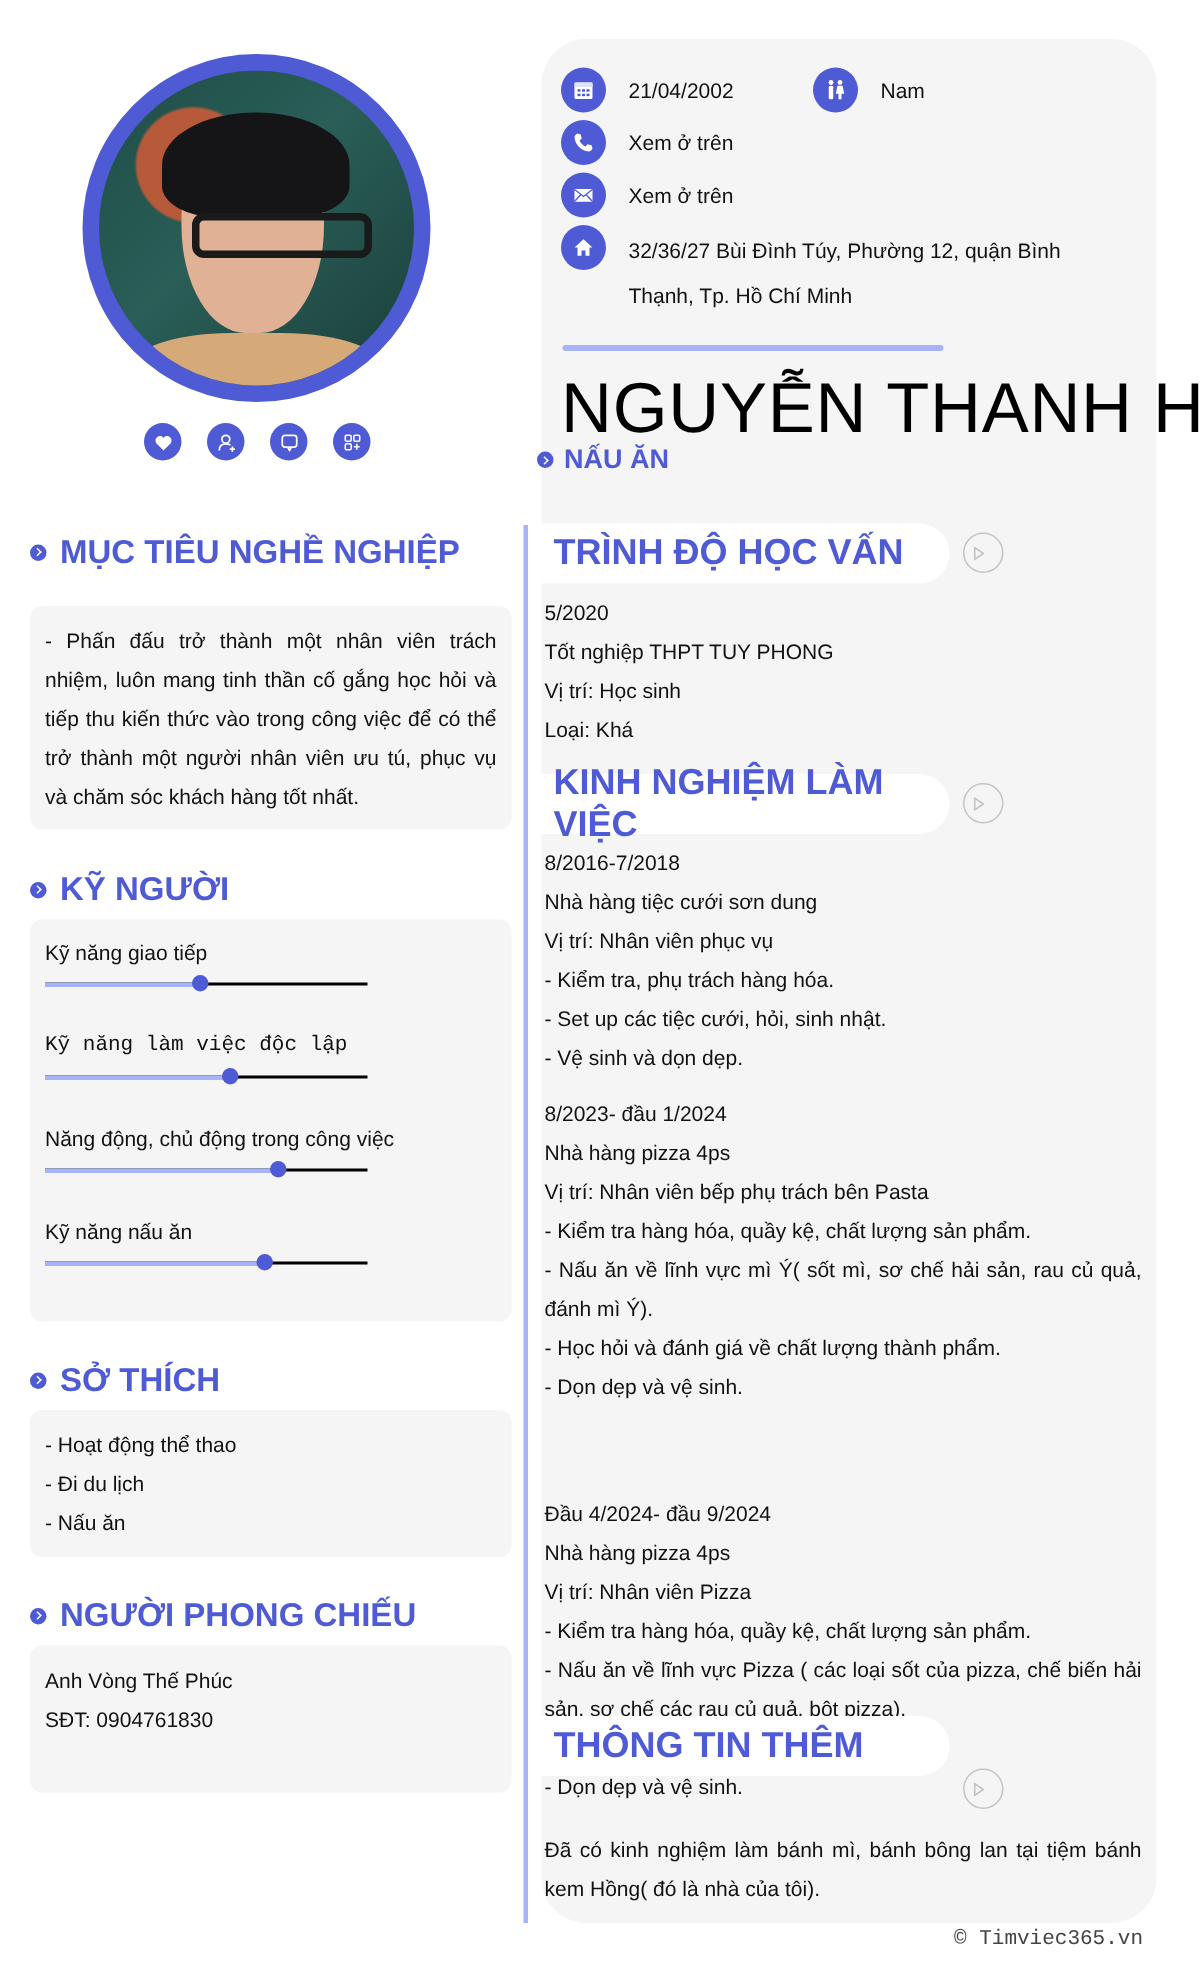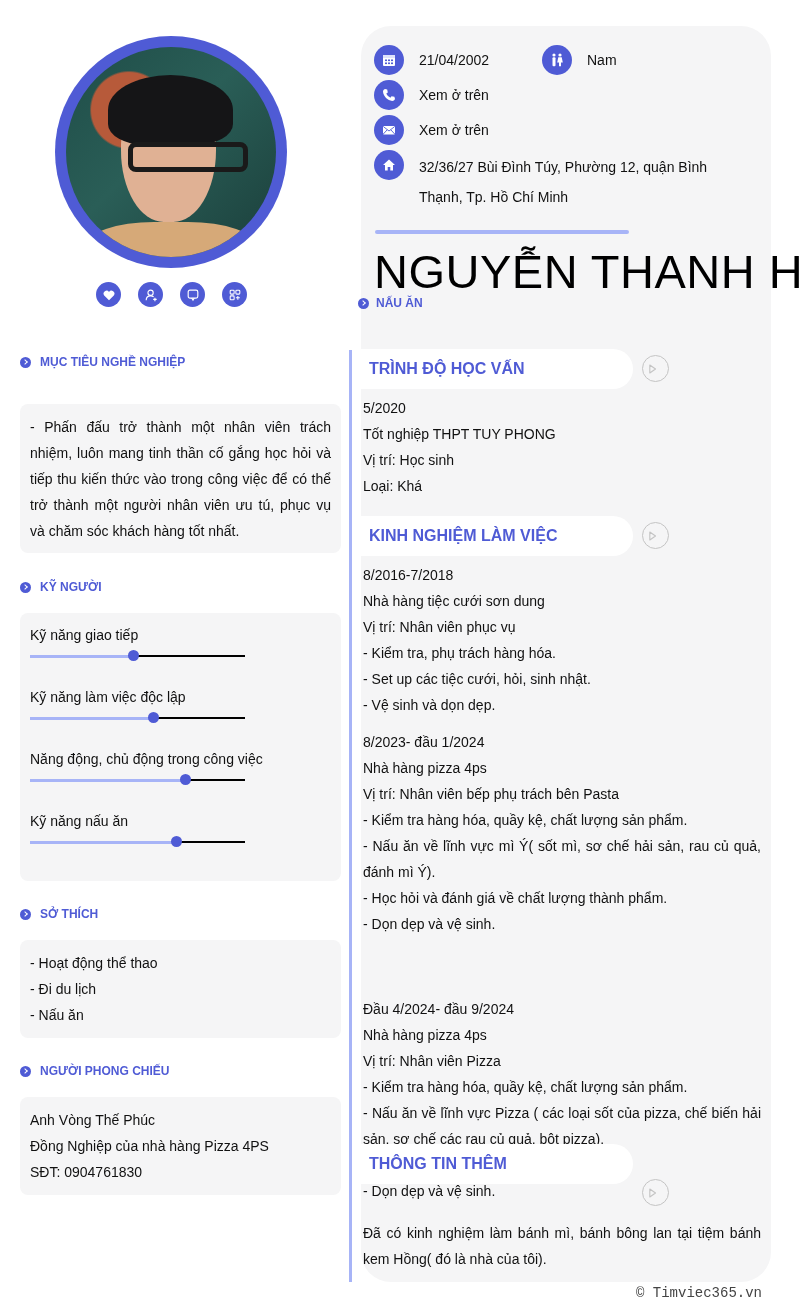--- a/index.html
+++ b/index.html
@@ -54,50 +54,50 @@
   }
   .ic svg { width: 16px; height: 16px; }
   .info-text { margin-left: 15px; line-height: 30px; text-align: center; }
   .addr-text { position: absolute; left: 419px; top: 152px; width: 330px; font-size: 14px; line-height: 30px; }
 
   .name-bar { position: absolute; left: 375px; top: 230px; width: 254px; height: 4px; background: #a7b4f7; border-radius: 2px; }
   .name {
     position: absolute; left: 374px; top: 244px; font-size: 47px; font-weight: normal;
     font-family: "Liberation Sans", sans-serif; color: #000; letter-spacing: 0.5px; white-space: nowrap;
   }
-  .job-title { position: absolute; left: 358px; top: 296px; display: flex; align-items: center; color: #4f5bd5; font-weight: bold; font-size: 12px; }
+  .job-title { position: absolute; left: 358px; top: 296px; display: flex; align-items: center; color: #4f5bd5; font-weight: bold; font-size: 18px; }
 
   .bullet {
     width: 11px; height: 11px; border-radius: 50%; background: #4f5bd5; margin-right: 7px;
     display: inline-flex; align-items: center; justify-content: center;
   }
   .bullet::after {
     content: ""; width: 3px; height: 3px; border-right: 1.5px solid #fff; border-top: 1.5px solid #fff;
     transform: rotate(45deg); margin-left: -1px;
   }
 
   
-  .lh { position: absolute; left: 20px; display: flex; align-items: center; color: #4f5bd5; font-weight: bold; font-size: 12px; }
+  .lh { position: absolute; left: 20px; display: flex; align-items: center; color: #4f5bd5; font-weight: bold; font-size: 22px; }
   .lh .bullet { margin-right: 9px; }
   .lbox { position: absolute; left: 20px; width: 321px; background: #f5f5f6; border-radius: 8px; font-size: 14px; color: #111; }
   .objective { padding: 10px 10px; line-height: 26px; text-align: justify; }
 
   .skill { position: absolute; left: 10px; width: 260px; }
   .skill-label { font-size: 14px; }
   .skill-track { position: relative; margin-top: 12px; width: 215px; height: 2px; background: #000; }
   .skill-fill { position: absolute; left: 0; top: -0.5px; height: 3px; background: #a7b4f7; }
   .skill-knob { position: absolute; top: -5px; width: 11px; height: 11px; border-radius: 50%; background: #4f5bd5; margin-left: -5px; }
 
   .list-lines { padding: 10px 10px; line-height: 26px; }
 
   
   .rh {
     position: absolute; left: 361px; width: 272px; height: 40px; background: #fff;
     border-radius: 0 20px 20px 0; display: flex; align-items: center; padding-left: 8px;
-    color: #4f5bd5; font-weight: bold; font-size: 16px;
+    color: #4f5bd5; font-weight: bold; font-size: 24px;
   }
   .play-ic {
     position: absolute; width: 27px; height: 27px; border-radius: 50%; border: 1.5px solid #c4c4c4;
     display: flex; align-items: center; justify-content: center;
   }
   .play-ic::after {
     content: ""; width: 0; height: 0; border-left: 8px solid transparent;
     border-top: 5px solid transparent; border-bottom: 5px solid transparent;
     outline: none; position: relative; left: 1px;
   }
@@ -225,21 +225,21 @@
   <span>KỸ NGƯỜI</span>
 </div>
 <div class="lbox" style="top:613px; height:268px;">
   <div class="skill" style="top:14px;">
     <div class="skill-label">Kỹ năng giao tiếp</div>
     <div class="skill-track">
       <div class="skill-fill" style="width:48%;"></div>
       <div class="skill-knob" style="left:48%;"></div>
     </div>
   </div>
-  <div class="skill" style="top:76px;">
+  <div class="skill" style="top:76px;font-family:Liberation Mono, monospace;">
     <div class="skill-label">Kỹ năng làm việc độc lập</div>
     <div class="skill-track">
       <div class="skill-fill" style="width:57%;"></div>
       <div class="skill-knob" style="left:57%;"></div>
     </div>
   </div>
   <div class="skill" style="top:138px;">
     <div class="skill-label">Năng động, chủ động trong công việc</div>
     <div class="skill-track">
       <div class="skill-fill" style="width:72%;"></div>
@@ -267,21 +267,20 @@
   </div>
 </div>
 
 <div class="lh" style="top:1064px;">
   <span class="bullet"></span>
   <span>NGƯỜI PHONG CHIẾU</span>
 </div>
 <div class="lbox" style="top:1097px; height:98px;">
   <div class="list-lines">
     <div>Anh Vòng Thế Phúc</div>
-    <div>Đồng Nghiệp của nhà hàng Pizza 4PS</div>
     <div>SĐT: 0904761830</div>
   </div>
 </div>
 
 <div class="rh" style="top:349px;">
   <span>TRÌNH ĐỘ HỌC VẤN</span>
 </div>
 <div class="play-ic" style="left:642px; top:355px;">
   <svg viewBox="0 0 16 16">
       <path d="M5.5 3.5 L12 8 L5.5 12.5 Z" fill="none" stroke="#c4c4c4" stroke-width="1.3" stroke-linejoin="round"></path>

